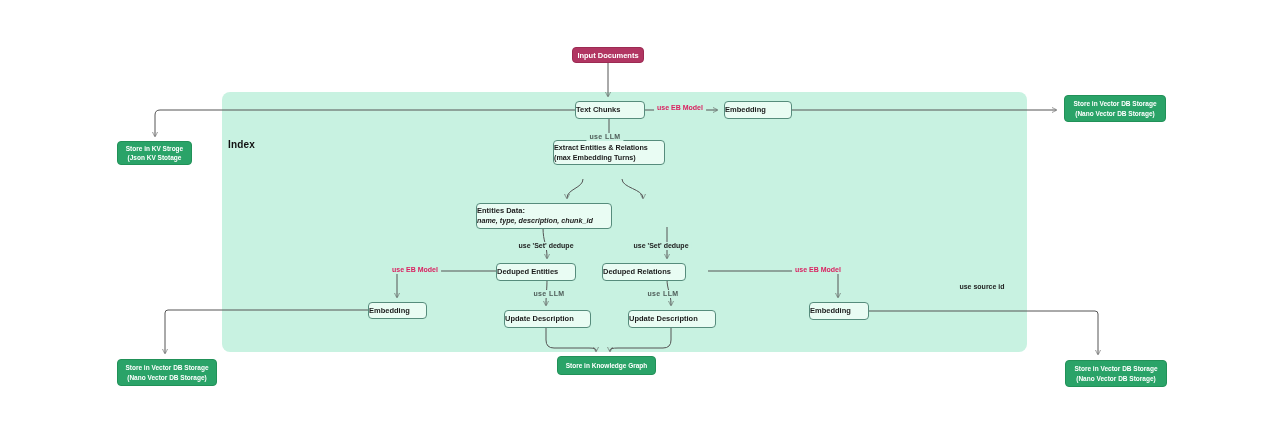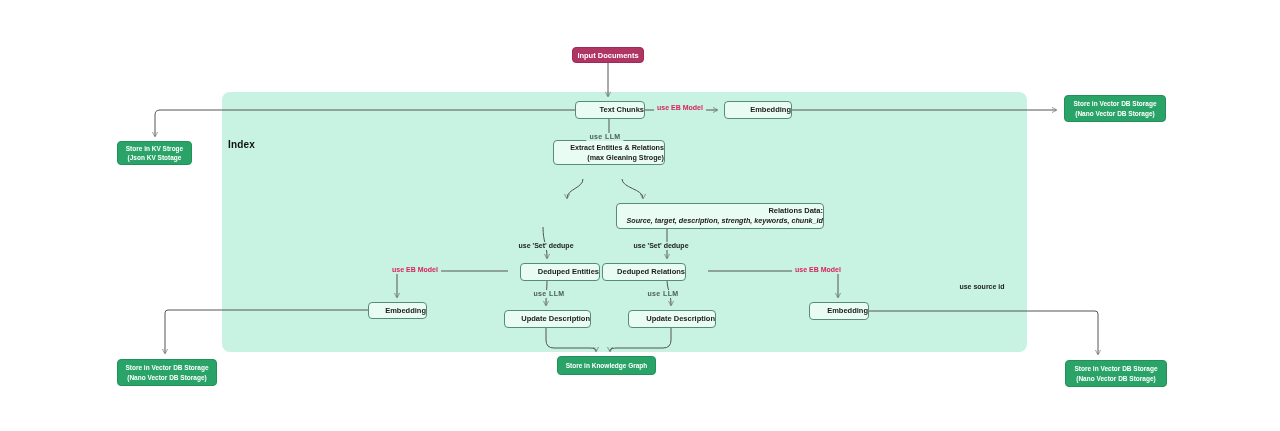--- a/index.html
+++ b/index.html
@@ -10,21 +10,21 @@
   .container{position:absolute;left:222px;top:92px;width:805px;height:260px;
     background:#c8f2e1;border-radius:8px;z-index:1;}
   .container-title{position:absolute;left:228px;top:95px;font-size:10px;font-weight:bold;
     color:#111;z-index:4;letter-spacing:.2px;margin-top:44px;}
 
   svg.edges{position:absolute;left:0;top:0;z-index:2;pointer-events:none;}
   svg.edges path{fill:none;stroke:#555;stroke-width:1;}
 
   
   .node{position:absolute;z-index:3;background:#e9fcf3;border:1px solid #568c7c;border-radius:4px;
-    color:#1b1b1b;font-weight:bold;display:flex;flex-direction:column;align-items:flex-end;
+    color:#1b1b1b;font-weight:bold;display:flex;flex-direction:column;align-items:flex-start;
     justify-content:center;text-align:center;white-space:nowrap;font-size:7.5px;line-height:1.3;}
   .node .sub{font-style:italic;font-weight:600;font-size:7.2px;}
 
   
   .crimson{position:absolute;z-index:3;background:#b13562;border:1px solid #9c2a52;border-radius:4px;
     color:#fff;font-weight:bold;font-size:7.5px;display:flex;align-items:center;justify-content:center;
     white-space:nowrap;}
 
   
   .storage{position:absolute;z-index:3;background:#2aa368;border:1px solid #219158;border-radius:4px;
@@ -40,21 +40,21 @@
 
   
   #n-input{left:572px;top:47px;width:70px;height:14px;}
   #n-chunks{left:575px;top:101px;width:68px;height:16px;}
   #n-embed-top{left:724px;top:101px;width:66px;height:16px;}
   #n-store-top{left:1064px;top:95px;width:100px;height:25px;}
   #n-store-kv{left:117px;top:141px;width:73px;height:22px;}
   #n-extract{left:553px;top:140px;width:110px;height:23px;}
   #n-entities{left:476px;top:203px;width:134px;height:24px;}
   #n-relations{left:616px;top:203px;width:206px;height:24px;}
-  #n-dedup-ent{left:520px;top:263px;width:78px;height:16px;}
+  #n-dedup-ent{left:496px;top:263px;width:78px;height:16px;}
   #n-dedup-rel{left:602px;top:263px;width:82px;height:16px;}
   #n-embed-left{left:368px;top:302px;width:57px;height:15px;}
   #n-embed-right{left:809px;top:302px;width:58px;height:16px;}
   #n-update-left{left:504px;top:310px;width:85px;height:16px;}
   #n-update-right{left:628px;top:310px;width:86px;height:16px;}
   #n-store-kg{left:557px;top:356px;width:97px;height:17px;}
   #n-store-bl{left:117px;top:359px;width:98px;height:25px;}
   #n-store-br{left:1065px;top:360px;width:100px;height:25px;}
 
   
@@ -118,28 +118,28 @@
     <span>(Nano Vector DB Storage)</span>
   </div>
 
   <div id="n-store-kv" class="storage">
     <span>Store in KV Stroge</span>
     <span>(Json KV Stotage</span>
   </div>
 
   <div id="n-extract" class="node" style="font-size:7.2px;">
     <span>Extract Entities &amp; Relations</span>
-    <span>(max Gleaning Stroge)</span>
+    <span>(max Embedding Turns)</span>
   </div>
 
+  <div id="n-entities" class="node">
+    <span>Entities Data:</span>
+    <span class="sub">name, type, description, chunk_id</span>
+  </div>
 
-  <div id="n-relations" class="node">
-    <span>Relations Data:</span>
-    <span class="sub">Source, target, description, strength, keywords, chunk_id</span>
-  </div>
 
   <div id="n-dedup-ent" class="node">
     <span>Deduped Entities</span>
   </div>
 
   <div id="n-dedup-rel" class="node">
     <span>Deduped Relations</span>
   </div>
 
   <div id="n-embed-left" class="node">

